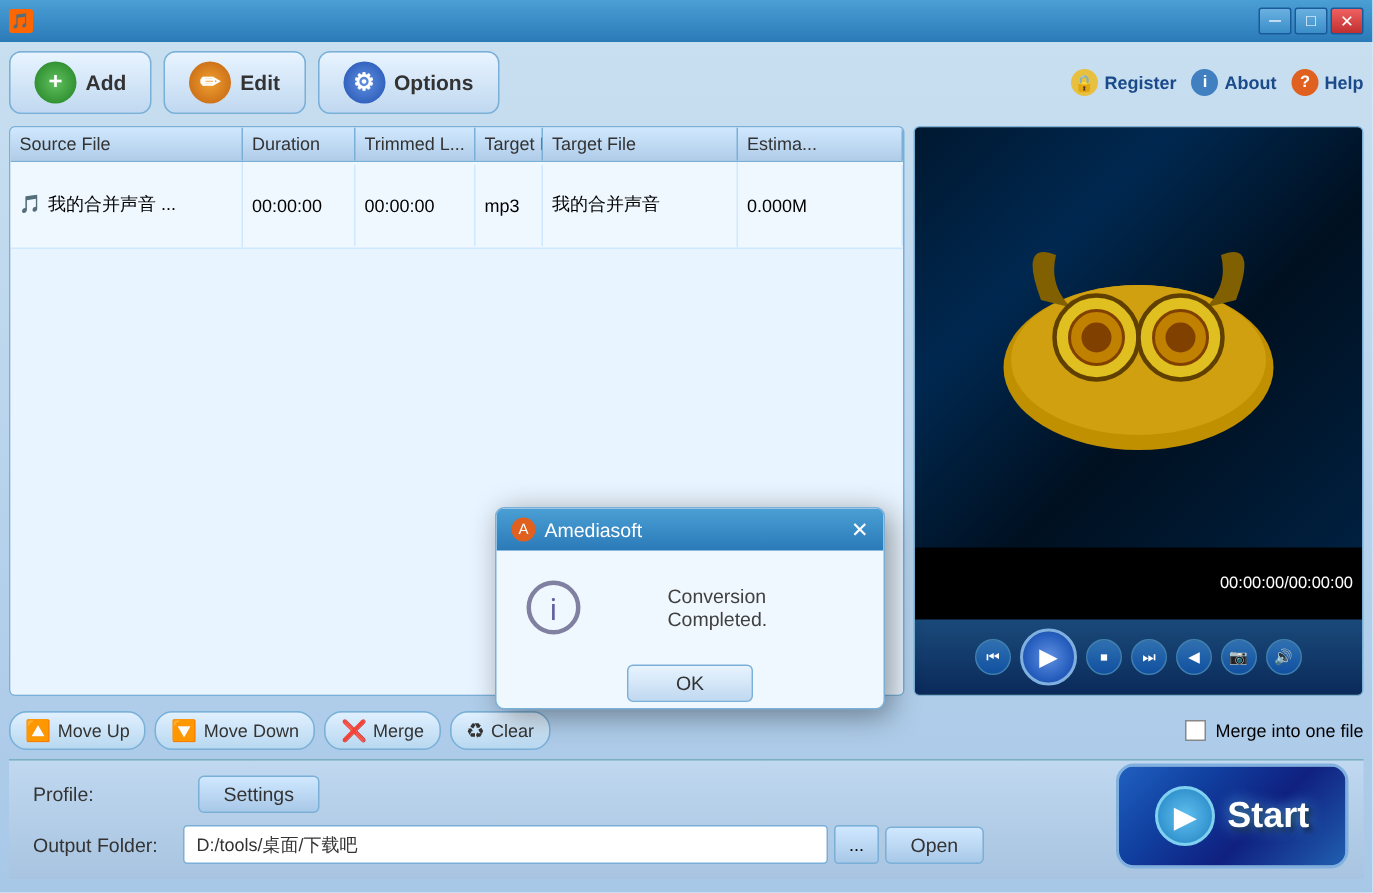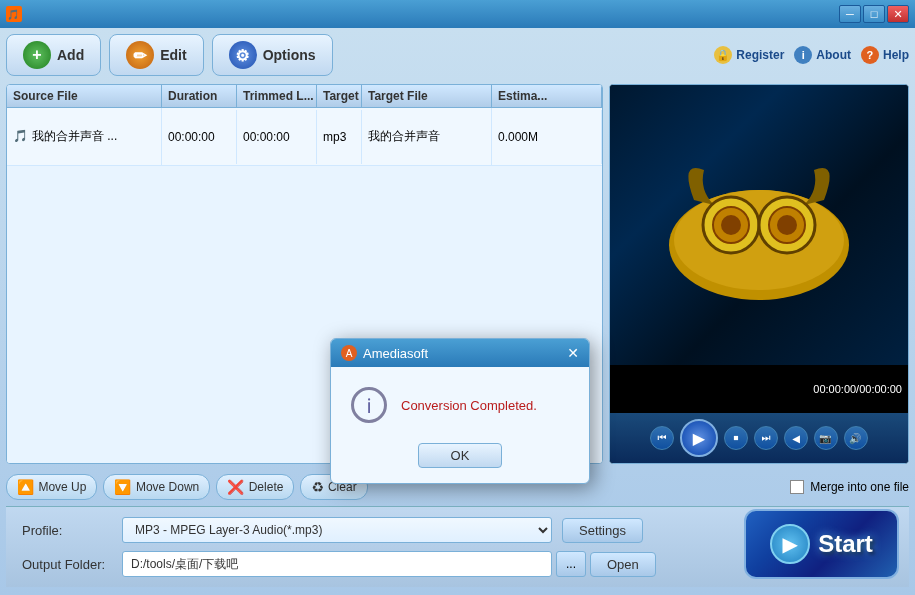--- a/index.html
+++ b/index.html
@@ -84,21 +84,21 @@
       border-radius: 4px;
       overflow: hidden;
       display: flex;
       flex-direction: column;
     }
     .file-list-header {
       display: flex;
       background: linear-gradient(to bottom, #d0e8ff, #b0cce8);
       border-bottom: 1px solid #7ab0d8;
       font-size: 12px;
-      font-weight: bold;
+      font-weight: normal;
       color: #333;
     }
     .col-header {
       padding: 4px 6px;
       border-right: 1px solid #7ab0d8;
       white-space: nowrap;
       overflow: hidden;
     }
     .col-source { width: 155px; }
     .col-duration { width: 75px; }
@@ -333,23 +333,23 @@
     }
     .dialog-info-icon {
       width: 36px; height: 36px;
       border: 3px solid #8080a0;
       border-radius: 50%;
       display: flex; align-items: center; justify-content: center;
       font-size: 20px;
       color: #6060a0;
       flex-shrink: 0;
     }
-    .dialog-message { font-size: 13px; color: #b91c1c; }
+    .dialog-message { font-size: 13px; color: #404040; margin-left: 44px; }
     .dialog-footer {
-      padding: 10px 20px 15px;
+      padding: 10px 20px 4px;
       display: flex;
       justify-content: center;
     }
     .ok-btn {
       padding: 4px 32px;
       background: linear-gradient(to bottom, #e8f4ff, #c0d8f0);
       border: 1px solid #7ab0d8;
       border-radius: 4px;
       font-size: 13px;
       cursor: pointer;
@@ -475,39 +475,36 @@
       <button class="bottom-btn">
         <span class="bottom-btn-icon">🔼</span>
         <span>Move Up</span>
       </button>
       <button class="bottom-btn">
         <span class="bottom-btn-icon">🔽</span>
         <span>Move Down</span>
       </button>
       <button class="bottom-btn">
         <span class="bottom-btn-icon">❌</span>
-        <span>Delete</span>
+        <span>Merge</span>
       </button>
       <button class="bottom-btn">
         <span class="bottom-btn-icon">♻</span>
         <span>Clear</span>
       </button>
     </div>
     <div class="merge-checkbox">
       <div class="checkbox"></div>
       <span>Merge into one file</span>
     </div>
   </div>
 
   <div class="profile-section">
     <div class="profile-row">
       <span class="profile-label">Profile:</span>
-      <select class="profile-select">
-        <option>MP3 - MPEG Layer-3 Audio(*.mp3)</option>
-      </select>
       <button class="settings-btn">Settings</button>
     </div>
     <div class="output-row">
       <span class="profile-label">Output Folder:</span>
       <input type="text" class="output-input" value="D:/tools/桌面/下载吧" style="">
       <button class="browse-btn">...</button>
       <button class="open-btn">Open</button>
     </div>
   </div>
 

